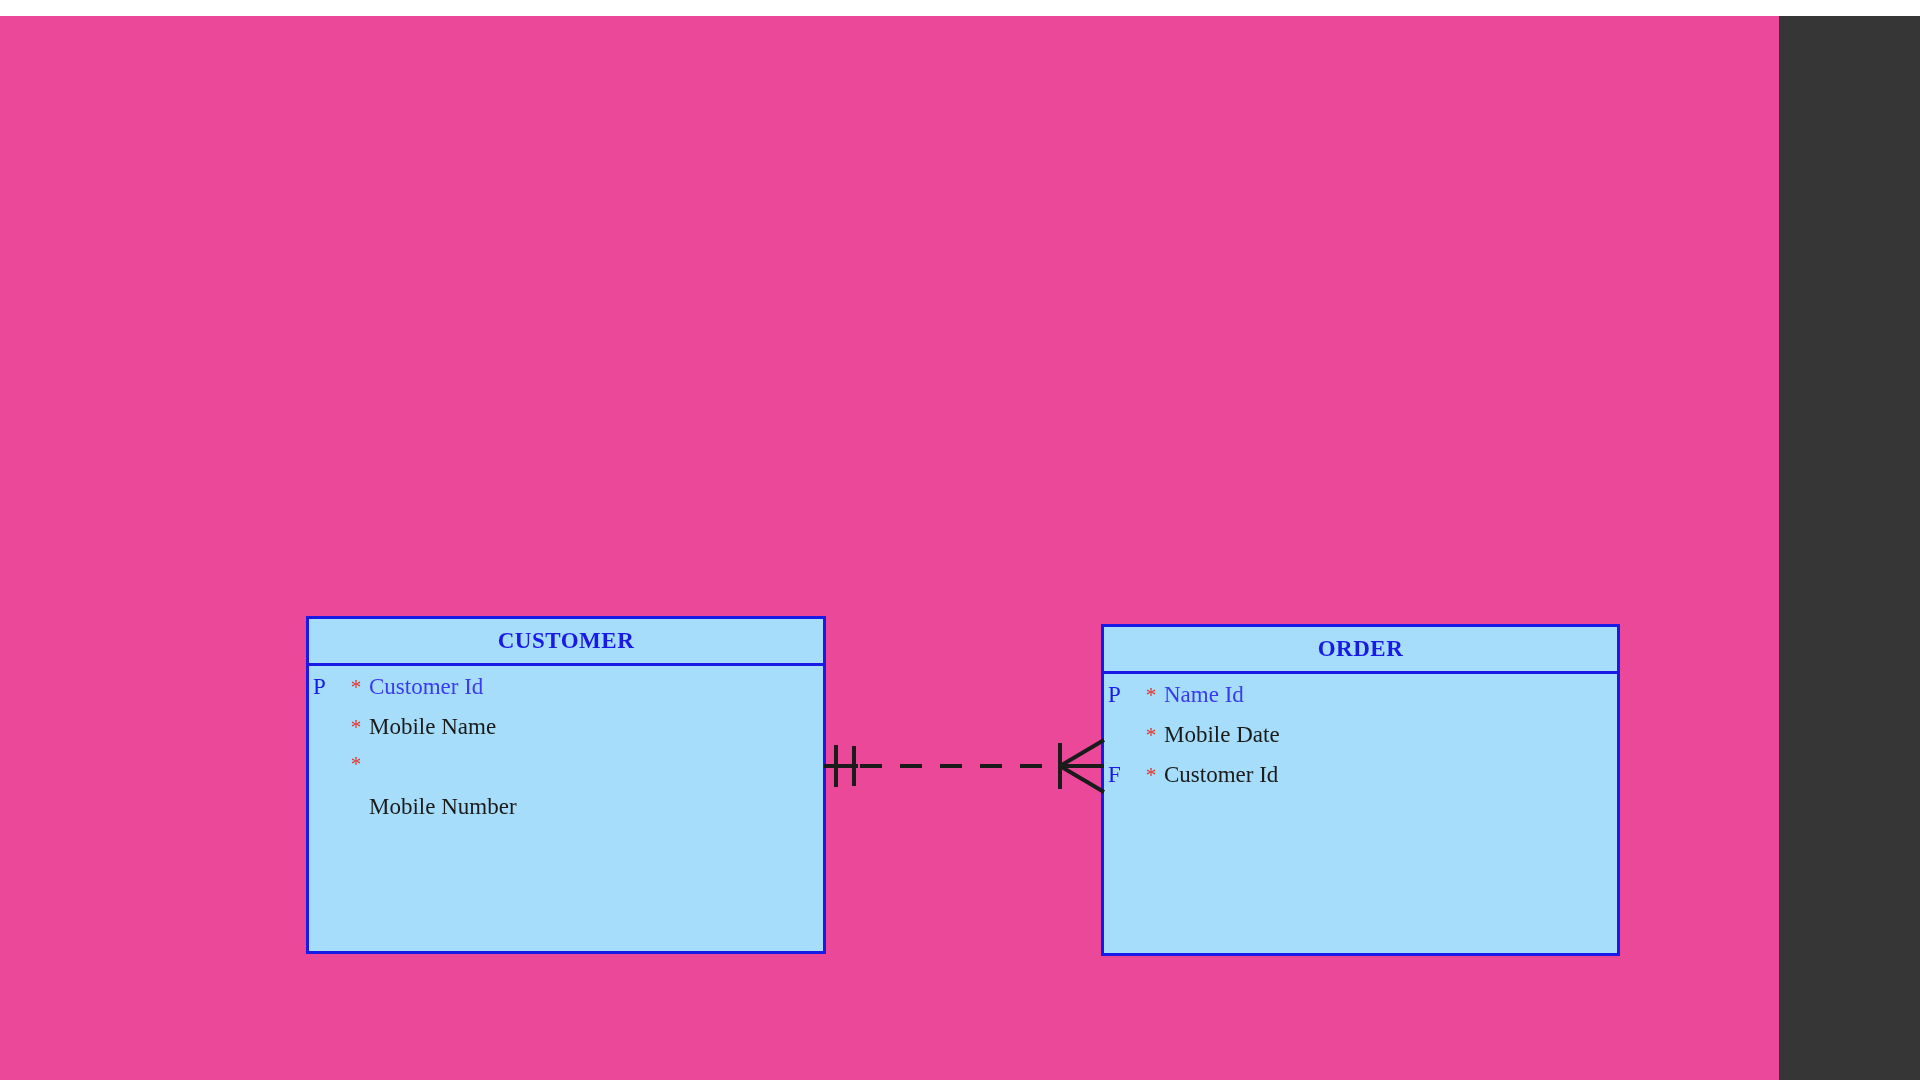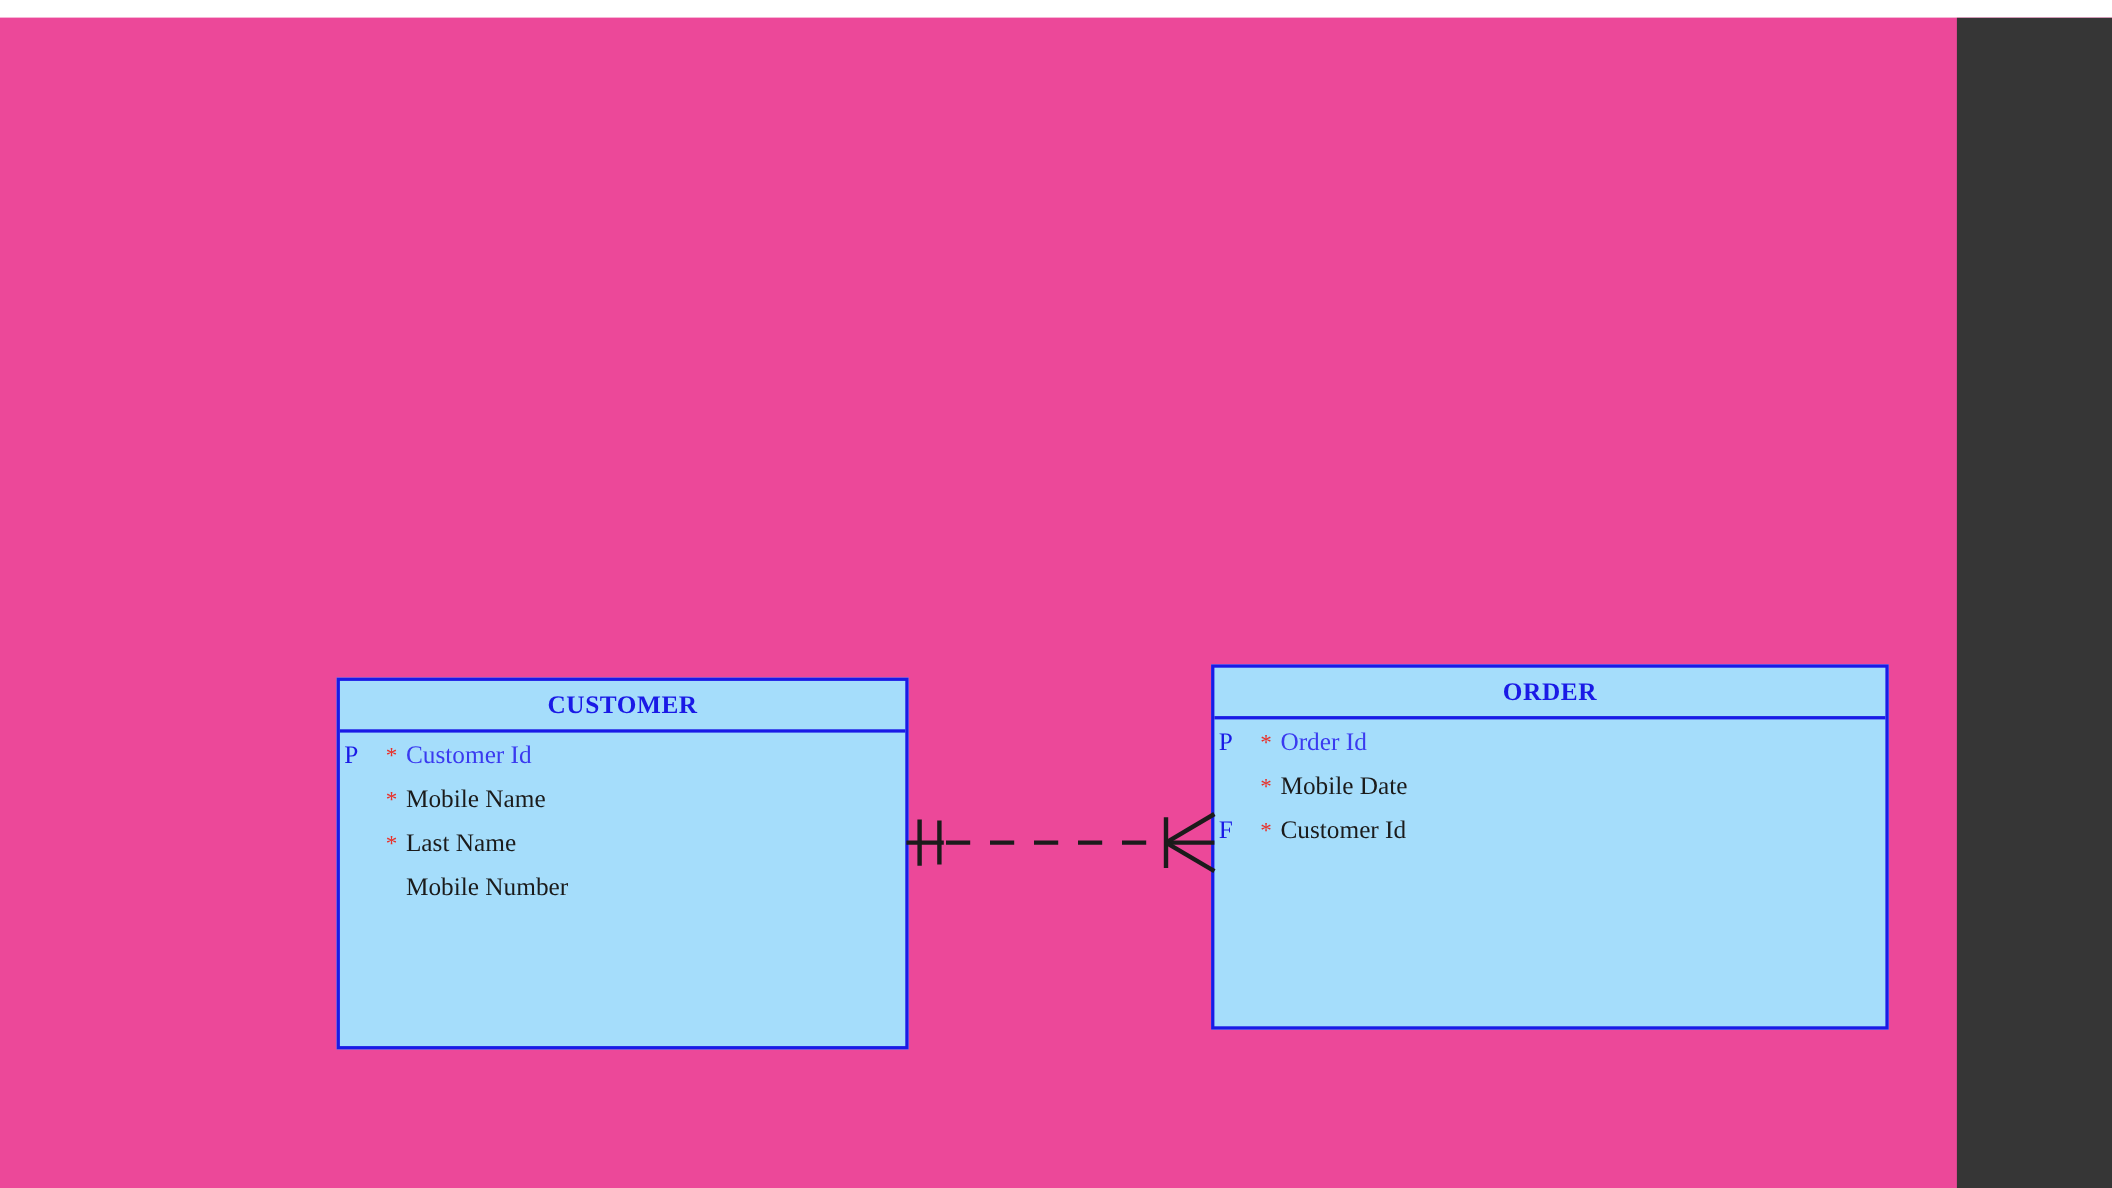--- a/index.html
+++ b/index.html
@@ -107,42 +107,41 @@
 
       <div class="attr-row">
         <span class="attr-key"></span>
         <span class="attr-star">*</span>
         <span class="attr-name">Mobile Name</span>
       </div>
 
       <div class="attr-row">
         <span class="attr-key"></span>
         <span class="attr-star">*</span>
-        <span class="attr-name">Last Name</span>
       </div>
 
       <div class="attr-row">
         <span class="attr-key"></span>
         <span class="attr-star"></span>
         <span class="attr-name">Mobile Number</span>
       </div>
 
     </div>
   </div>
 
-  <div class="entity" style="left:1101px; top:588px; width:616px; height:332px;">
+  <div class="entity" style="left:1101px; top:608px; width:519px; height:332px;">
     <div class="entity-header">
       <span class="entity-title">ORDER</span>
     </div>
     <div class="attr-list">
 
       <div class="attr-row">
         <span class="attr-key">P</span>
         <span class="attr-star">*</span>
-        <span class="attr-name pk">Order Id</span>
+        <span class="attr-name pk">Name Id</span>
       </div>
 
       <div class="attr-row">
         <span class="attr-key"></span>
         <span class="attr-star">*</span>
         <span class="attr-name">Mobile Date</span>
       </div>
 
       <div class="attr-row">
         <span class="attr-key">F</span>

